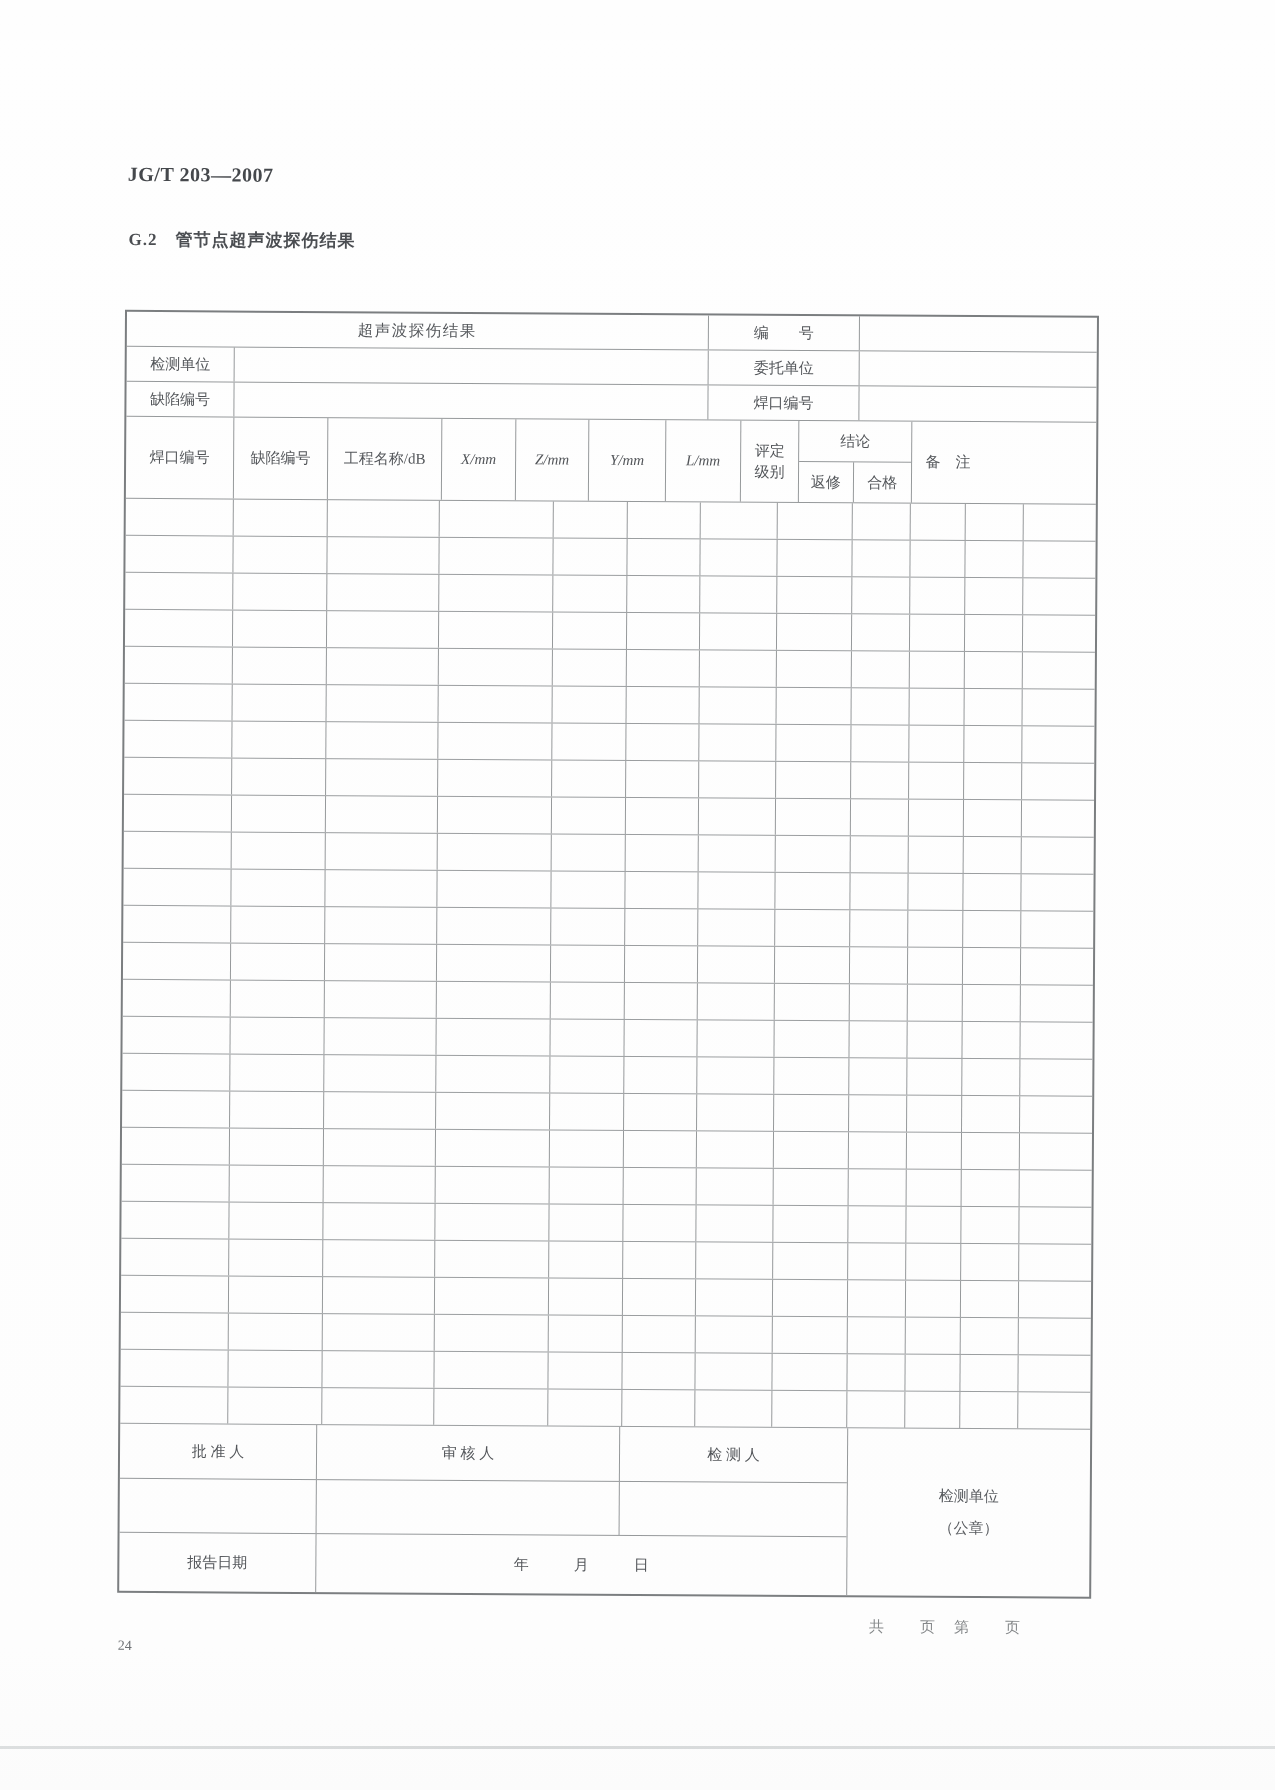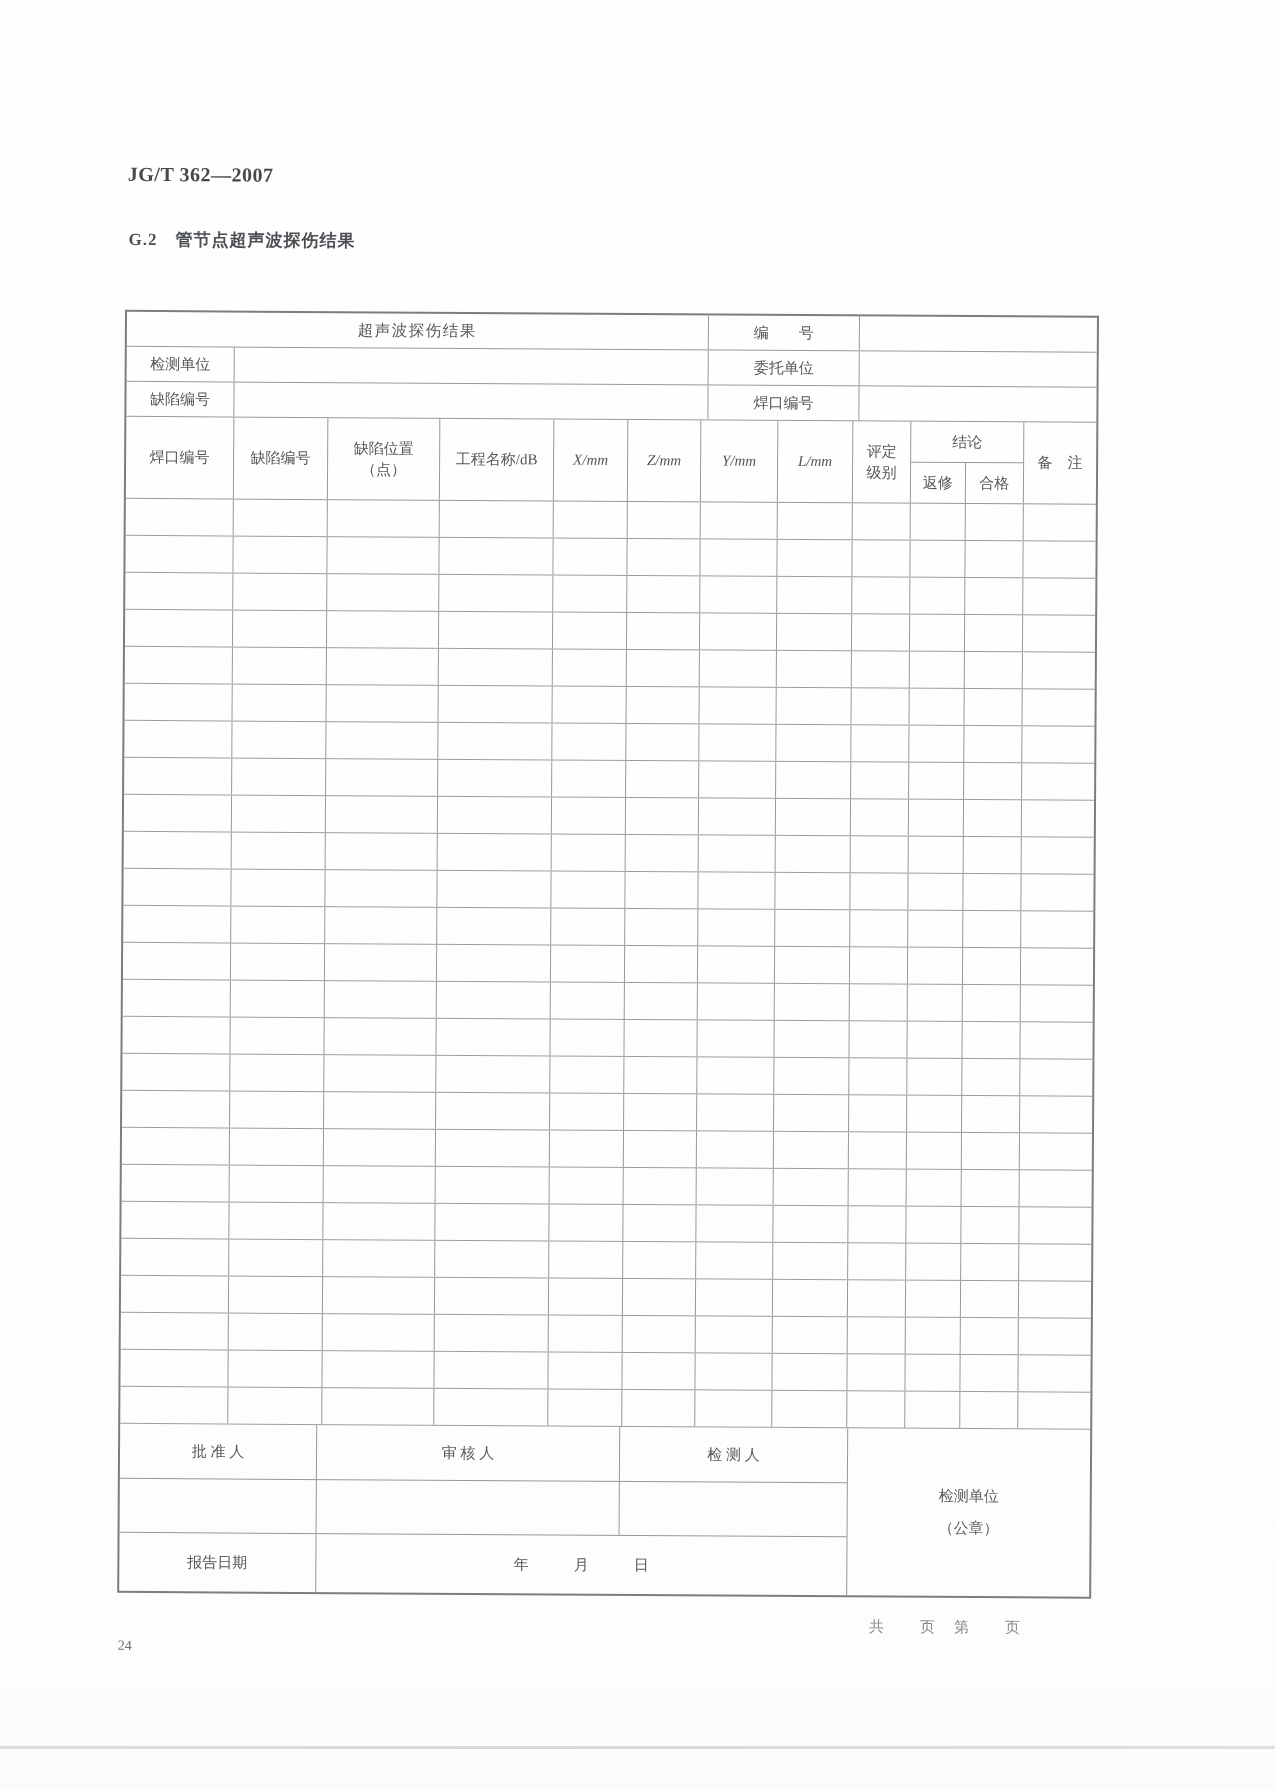--- a/index.html
+++ b/index.html
@@ -91,21 +91,21 @@
     background: linear-gradient(90deg, #d4d7d8 0%, #cdd0d1 40%, #d6d9da 100%);
     opacity: 0.8;
   }
 </style>
 </head>
 <body>
 
 <div class="page">
   <div class="scan-tilt">
 
-    <div class="doc-code">JG/T 362—2007</div>
+    <div class="doc-code">JG/T 203—2007</div>
     <div class="section-title">G.2　管节点超声波探伤结果</div>
 
     <div class="tbl">
 
       <div class="trow h35">
         <div class="cell w582 br tbl-title">超声波探伤结果</div>
         <div class="cell w151 br">编　　号</div>
         <div class="cell w237"></div>
       </div>
 
@@ -119,22 +119,20 @@
       <div class="trow h35">
         <div class="cell wlab br">缺陷编号</div>
         <div class="cell w474 br"></div>
         <div class="cell w151 br">焊口编号</div>
         <div class="cell w237"></div>
       </div>
 
       <div class="trow hdr">
         <div class="cell w0 br">焊口编号</div>
         <div class="cell w1 br">缺陷编号</div>
-        <div class="cell w2 br">缺陷位置
-（点）</div>
         <div class="cell w3 br">工程名称/dB</div>
         <div class="cell w4 br var">X/mm</div>
         <div class="cell w5 br var">Z/mm</div>
         <div class="cell w6 br var">Y/mm</div>
         <div class="cell w7 br var">L/mm</div>
         <div class="cell w8 br">评定
 级别</div>
         <div class="grp br">
           <div class="cell grp-top">结论</div>
           <div class="grp-bot">

